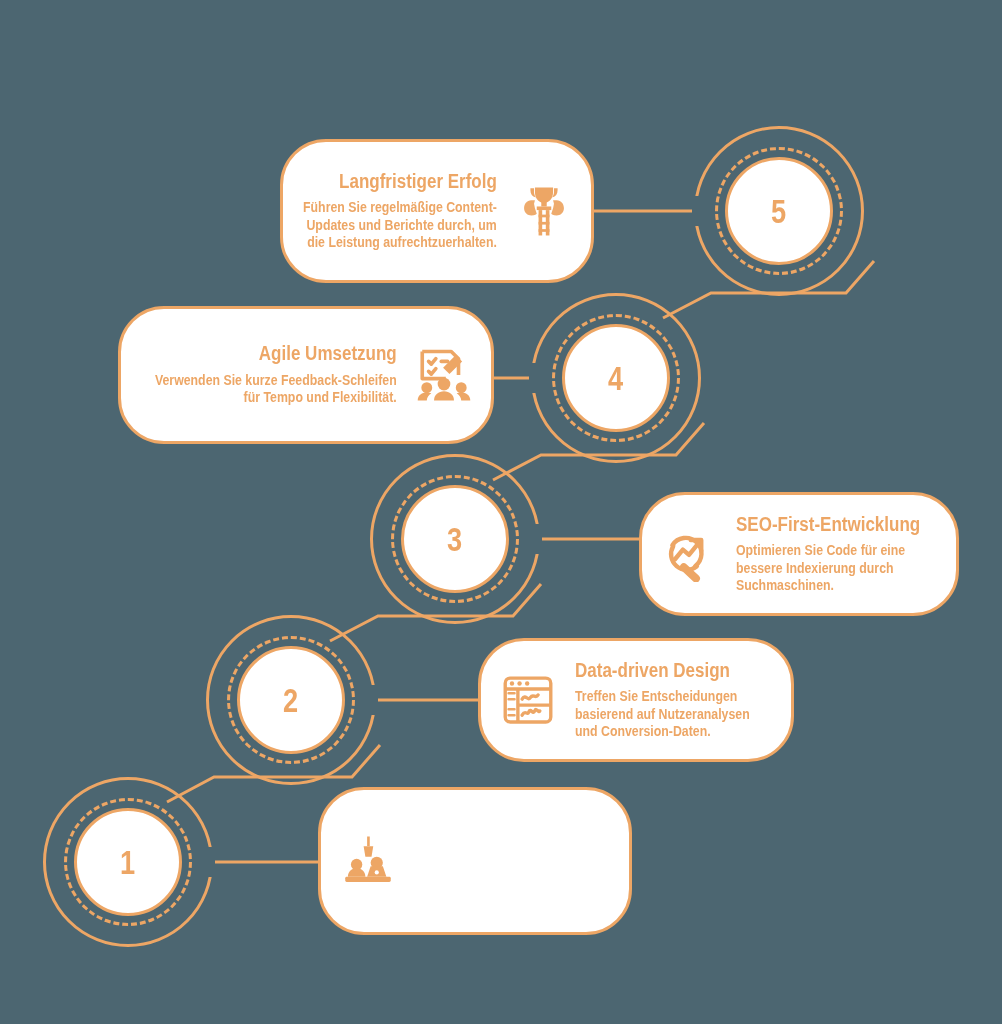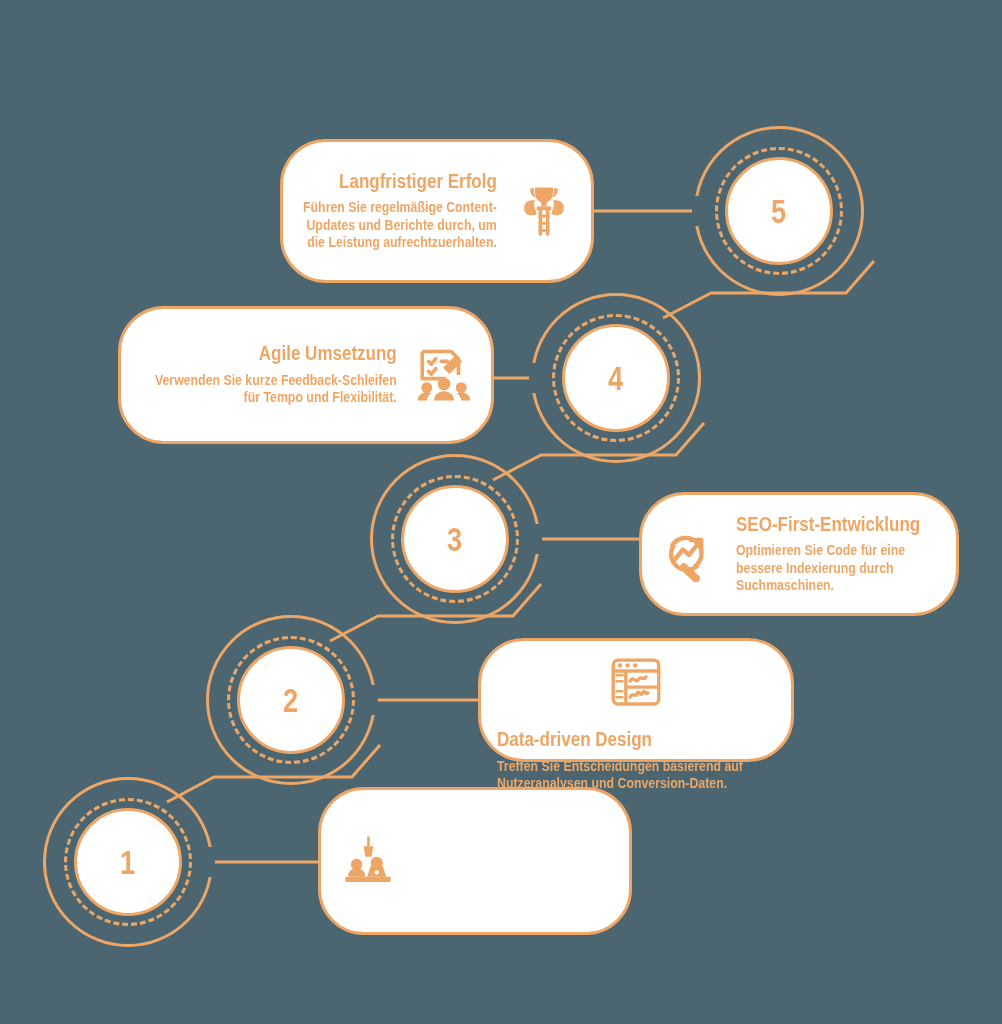--- a/index.html
+++ b/index.html
@@ -239,21 +239,21 @@
 
   <div class="node" style="left:206px; top:615px;">
     <div class="ring-outer"></div>
     <div class="ring-gap" style="left:156px; top:70px;"></div>
     <div class="ring-dash"></div>
     <div class="disc">
       <span class="disc-num">2</span>
     </div>
   </div>
 
-  <div class="card" style="left:478px; top:638px; width:316px; height:124px;flex-direction:column;">
+  <div class="card" style="left:478px; top:638px; width:316px; height:124px;">
     <div class="card-icon">
       <svg viewBox="0 0 64 64" width="54" height="54" fill="none" stroke="currentColor" stroke-width="4" aria-hidden="true">
         <rect x="5" y="6" width="54" height="52" rx="6"></rect>
         <path d="M5 19h54"></path>
         <path d="M20 19v39"></path>
         <path d="M20 38h39"></path>
         <g fill="currentColor" stroke="none">
           <circle cx="13" cy="12.5" r="2.6"></circle>
           <circle cx="22" cy="12.5" r="2.6"></circle>
           <circle cx="31" cy="12.5" r="2.6"></circle>

